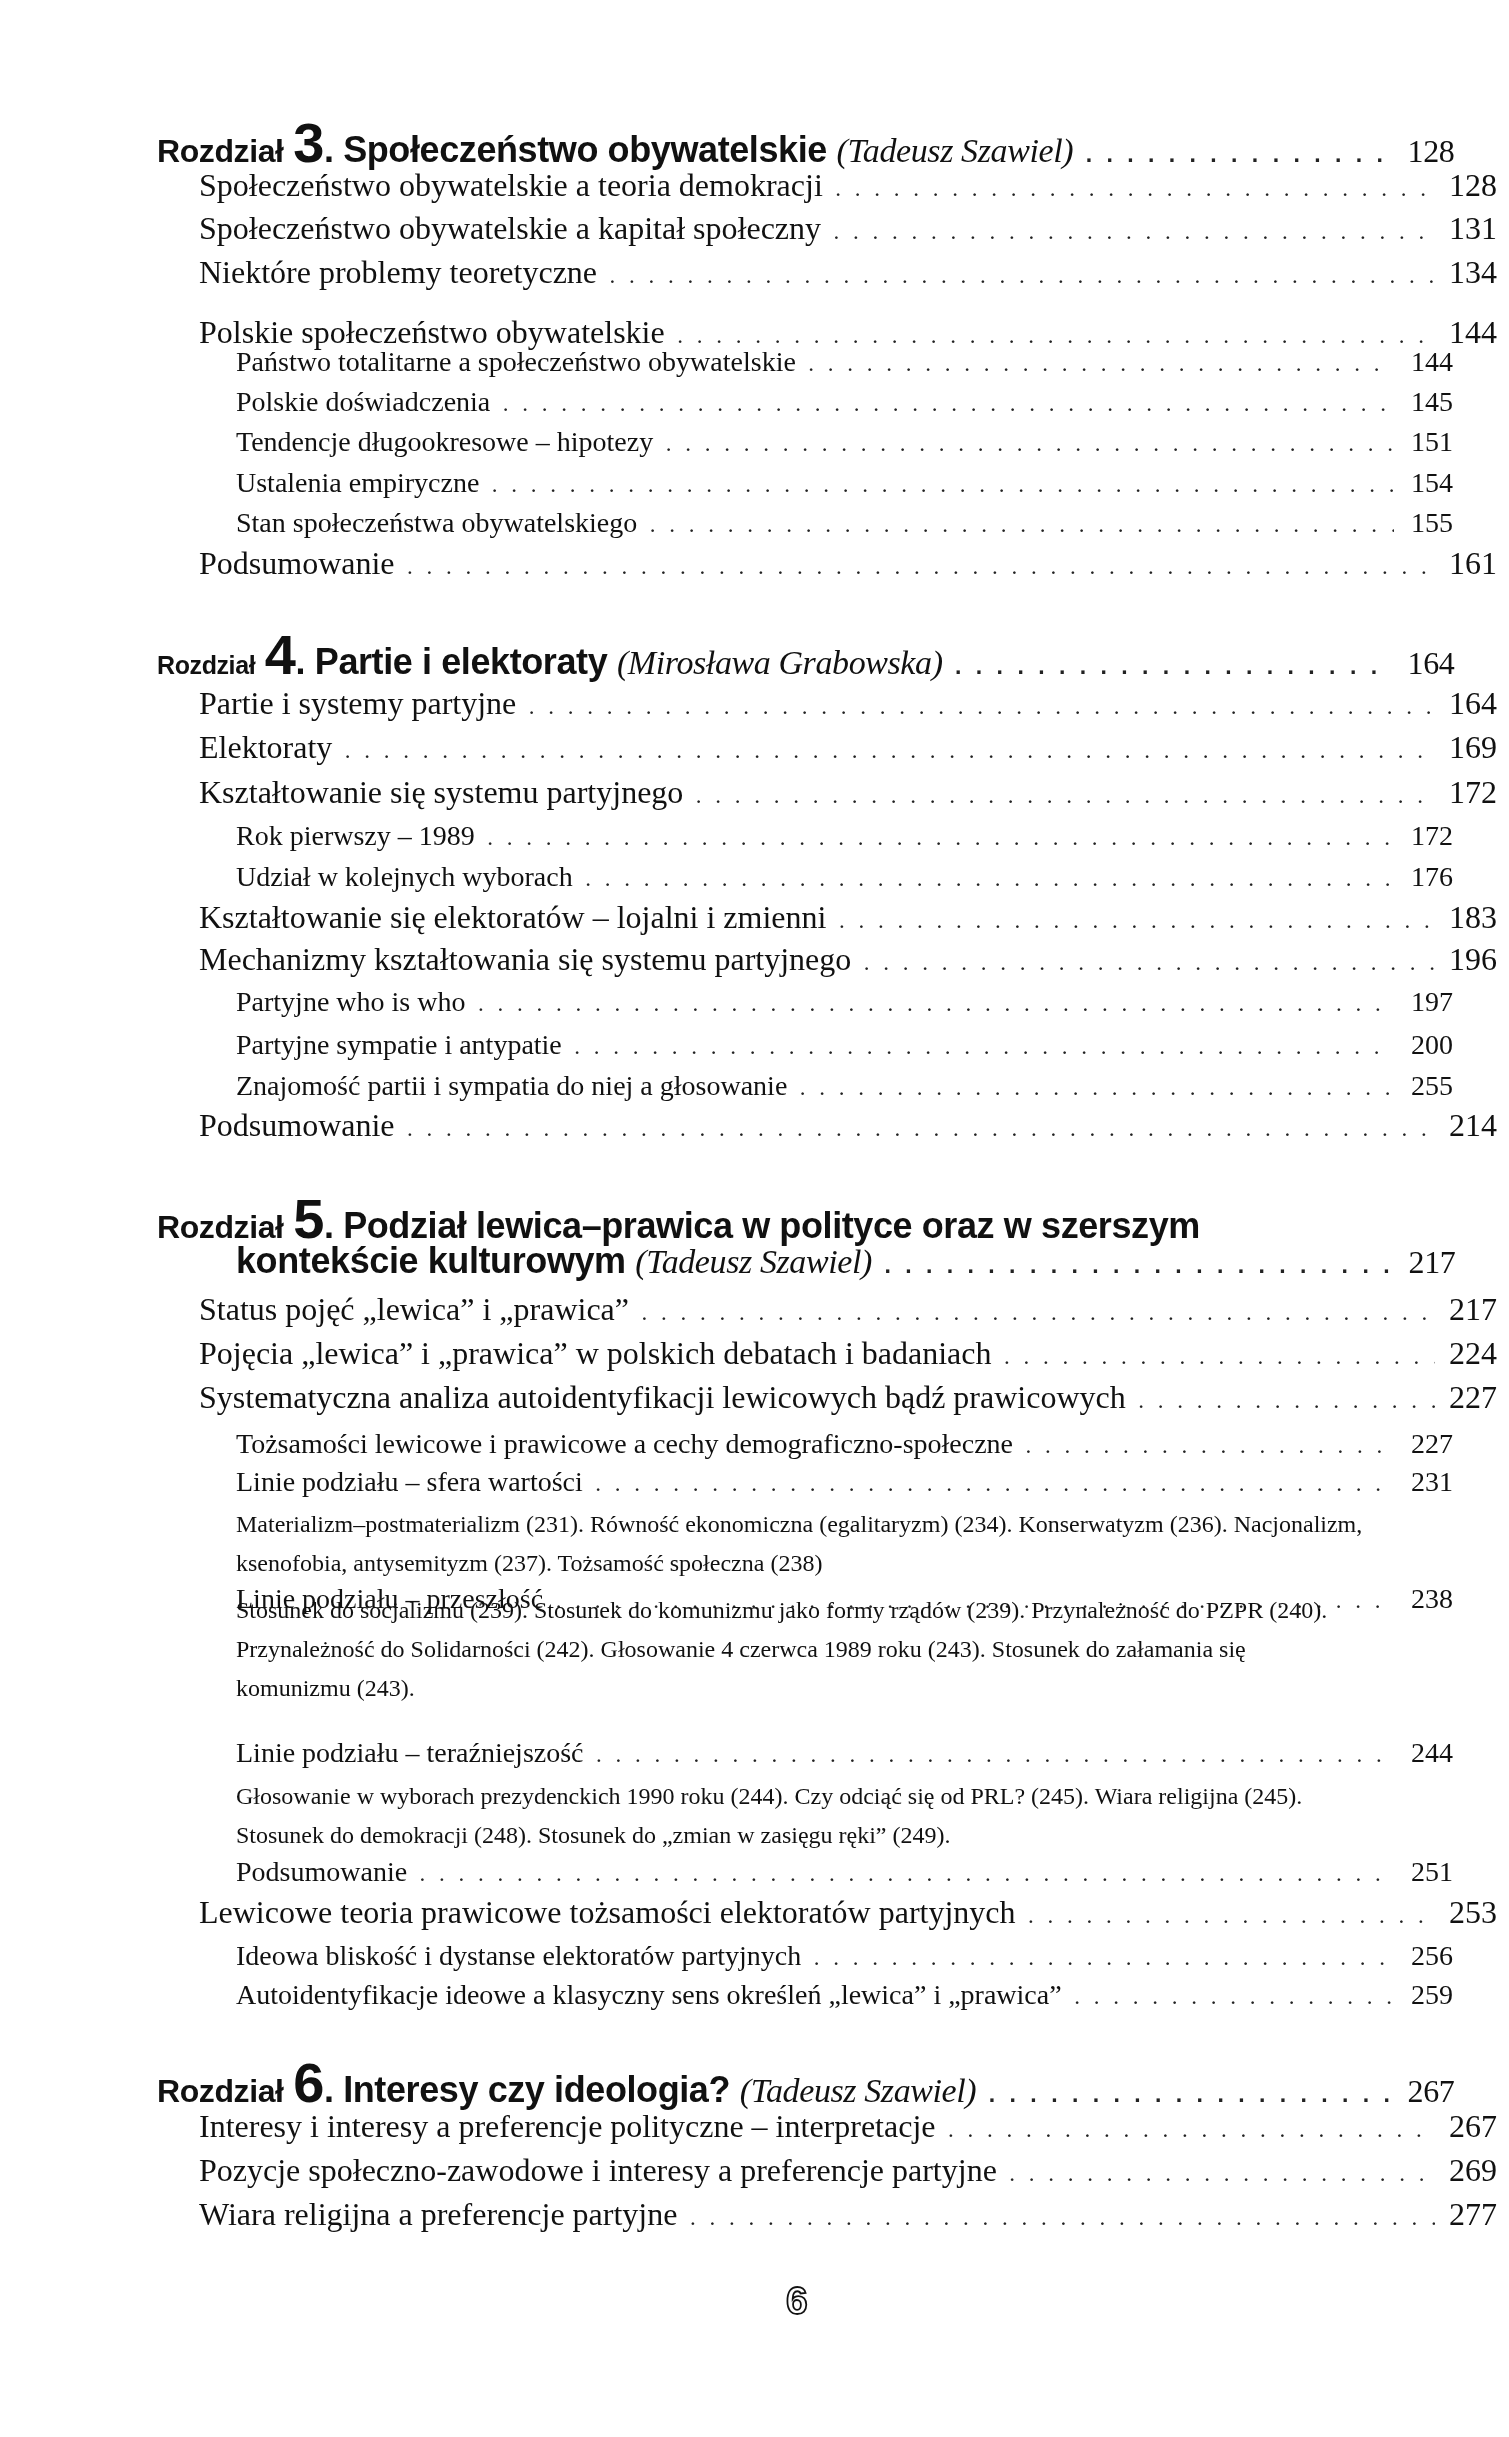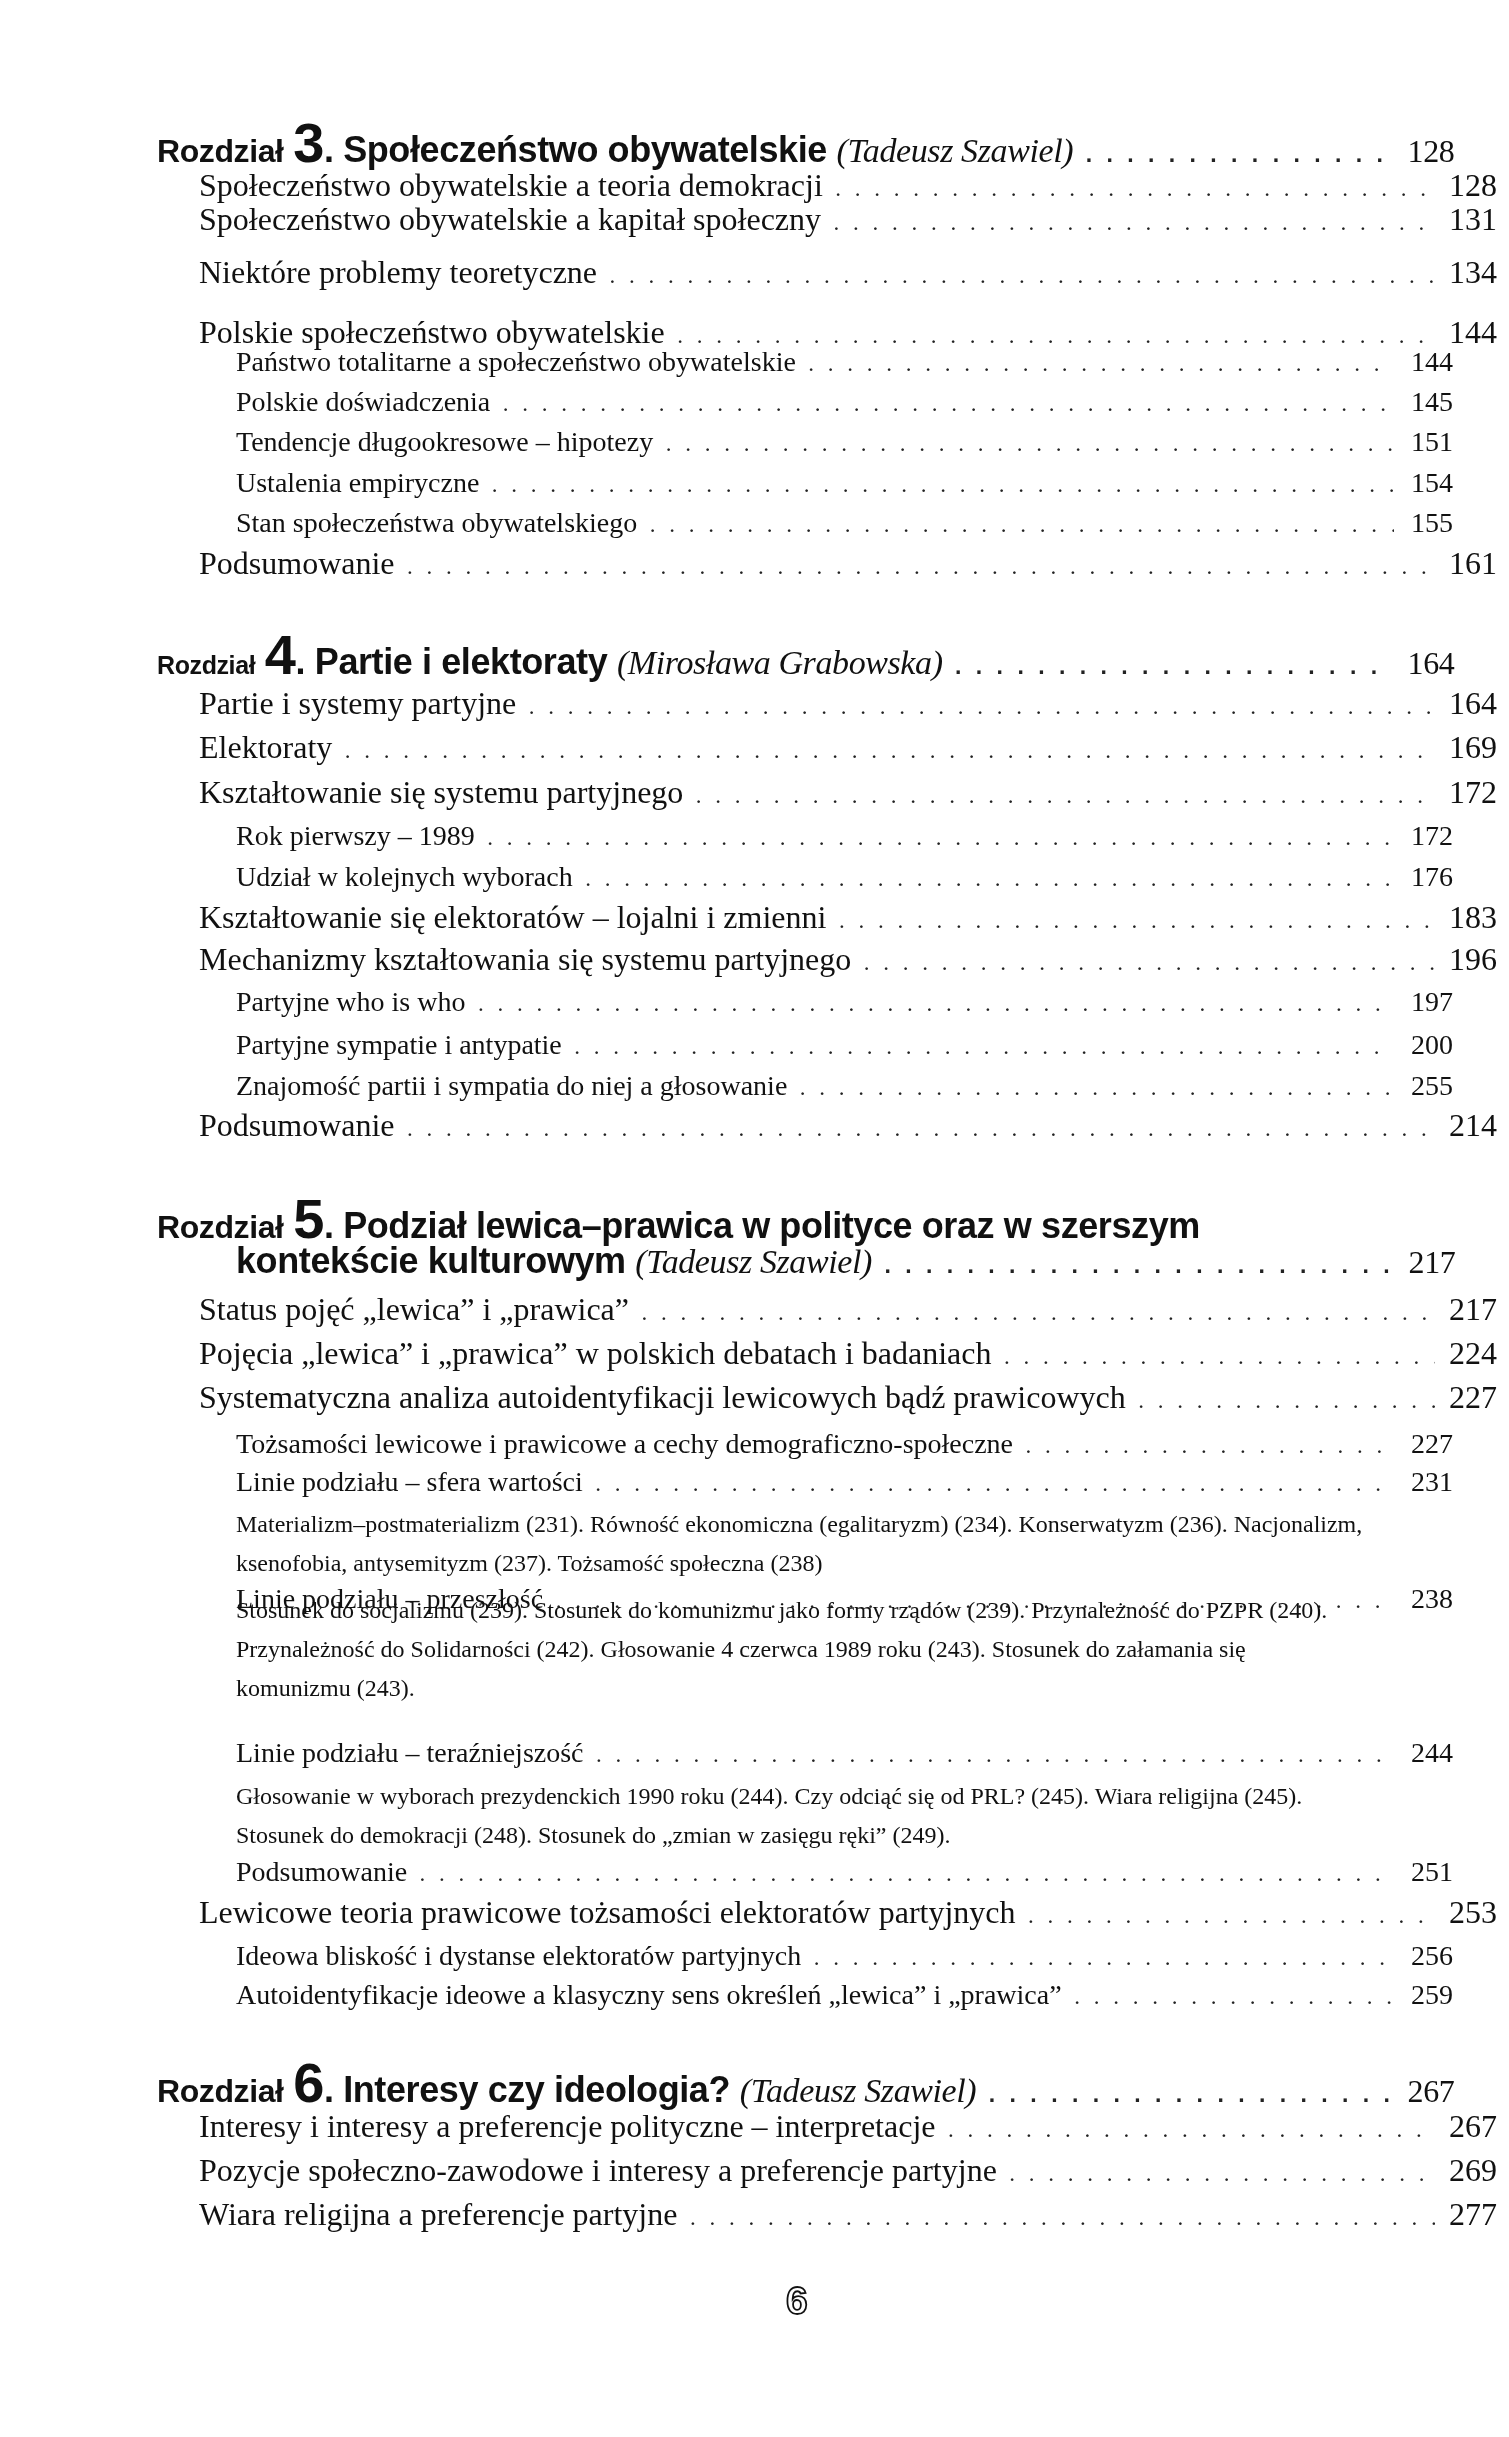--- a/index.html
+++ b/index.html
@@ -29,21 +29,21 @@
 <div class="row chap" style="top:115px">
   <span class="title"><span class="word">Rozdział</span> <span class="num">3</span><span>. Społeczeństwo obywatelskie</span> <span class="author">(Tadeusz Szawiel)</span></span>
   <span class="dots"></span>
   <span class="page chap-page">128</span>
 </div>
 <div class="row main" style="top:167px">
     <span class="title">Społeczeństwo obywatelskie a teoria demokracji</span>
     <span class="dots"></span>
     <span class="page">128</span>
   </div>
-<div class="row main" style="top:201px">
+<div class="row main" style="top:210px">
     <span class="title">Społeczeństwo obywatelskie a kapitał społeczny</span>
     <span class="dots"></span>
     <span class="page">131</span>
   </div>
 <div class="row main" style="top:254px">
     <span class="title">Niektóre problemy teoretyczne</span>
     <span class="dots"></span>
     <span class="page">134</span>
   </div>
 <div class="row main" style="top:314px">

